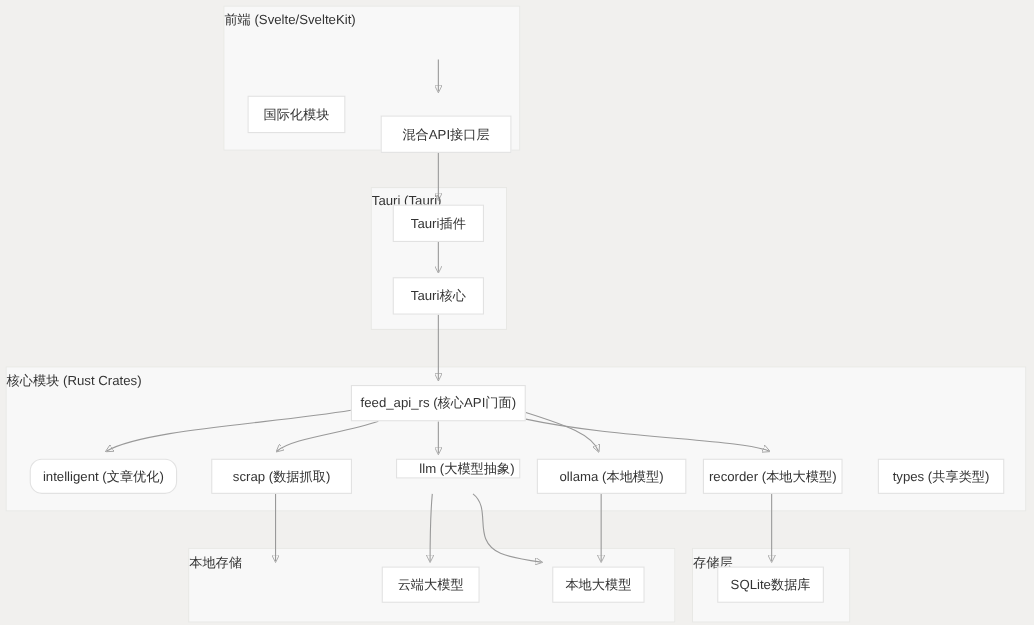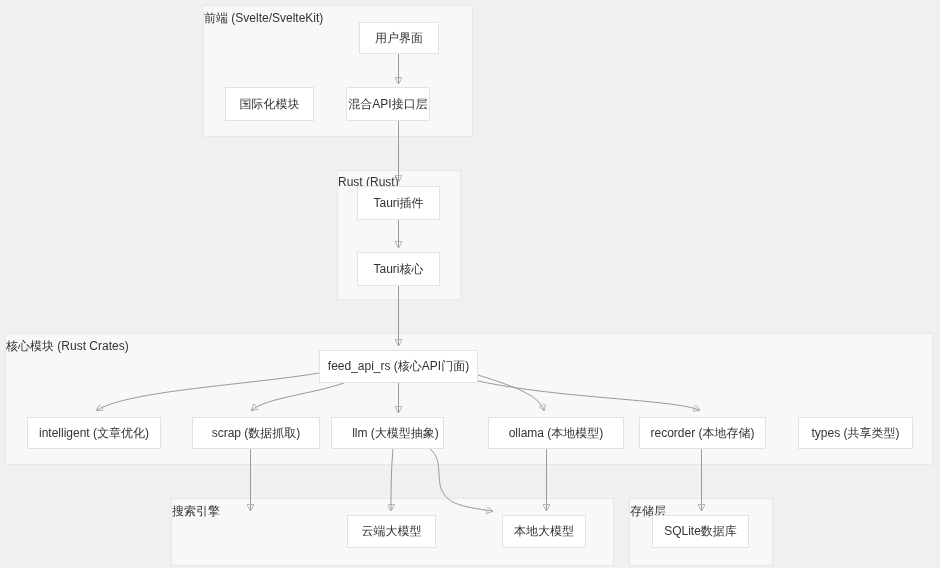--- a/index.html
+++ b/index.html
@@ -19,51 +19,51 @@
         white-space:nowrap;z-index:3;}
   
   .g-frontend{left:203px;top:5px;width:270px;height:132px;}
   .g-tauri{left:337px;top:170px;width:124px;height:130px;}
   .g-core{left:5px;top:333px;width:928px;height:132px;}
   .g-external{left:171px;top:498px;width:443px;height:68px;}
   .g-storage{left:629px;top:498px;width:144px;height:68px;}
   
   .n-ui{left:359px;top:22px;width:80px;height:32px;}
   .n-i18n{left:225px;top:87px;width:89px;height:34px;}
-  .n-api{left:346px;top:87px;width:84px;height:34px;}
+  .n-api{left:346px;top:105px;width:119px;height:34px;}
   .n-tplugin{left:357px;top:186px;width:83px;height:34px;}
   .n-tcore{left:357px;top:252px;width:83px;height:34px;}
   .n-feed{left:319px;top:350px;width:159px;height:33px;}
-  .n-intelligent{left:27px;top:417px;width:134px;height:32px;}
+  .n-intelligent{left:27px;top:417px;width:134px;height:32px;border-radius:11px;}
   .n-scrap{left:192px;top:417px;width:128px;height:32px;}
-  .n-llm{left:331px;top:417px;width:113px;height:32px;padding-left:16px;}
+  .n-llm{left:360px;top:417px;width:113px;height:18px;padding-left:16px;}
   .n-ollama{left:488px;top:417px;width:136px;height:32px;}
   .n-recorder{left:639px;top:417px;width:127px;height:32px;}
   .n-types{left:798px;top:417px;width:115px;height:32px;}
   .n-search{left:189px;top:515px;width:122px;height:33px;}
   .n-cloud{left:347px;top:515px;width:89px;height:33px;}
   .n-local{left:502px;top:515px;width:84px;height:33px;}
   .n-sqlite{left:652px;top:515px;width:97px;height:33px;}
 </style>
 </head>
 <body>
 
 <div class="canvas">
 
   <div class="group g-frontend">
     <span class="group-title">前端 (Svelte/SvelteKit)</span>
   </div>
   <div class="group g-tauri">
-    <span class="group-title">Rust (Rust)</span>
+    <span class="group-title">Tauri (Tauri)</span>
   </div>
   <div class="group g-core">
     <span class="group-title">核心模块 (Rust Crates)</span>
   </div>
   <div class="group g-external">
-    <span class="group-title">搜索引擎</span>
+    <span class="group-title">本地存储</span>
   </div>
   <div class="group g-storage">
     <span class="group-title">存储层</span>
   </div>
 
   <svg class="edges" width="940" height="568">
     <defs>
       <marker id="arrow" viewBox="0 0 10 10" refX="8" refY="5" markerWidth="7" markerHeight="7" orient="auto-start-reverse">
         <path d="M0,0 L10,5 L0,10 z" fill="#808080" stroke="none"></path>
       </marker>
@@ -77,29 +77,28 @@
     <path d="M398.5,383 V412" marker-end="url(#arrow)"></path>
     <path d="M478,375 C516,387 538,395 544,410" marker-end="url(#arrow)"></path>
     <path d="M478,381 C562,399 672,399 699,410" marker-end="url(#arrow)"></path>
     <path d="M250.5,449 V510" marker-end="url(#arrow)"></path>
     <path d="M393,449 C391,470 391,490 391,510" marker-end="url(#arrow)"></path>
     <path d="M430,449 C448,463 428,491 455,503 C464,507 478,509 492,511" marker-end="url(#arrow)"></path>
     <path d="M546.5,449 V510" marker-end="url(#arrow)"></path>
     <path d="M701.5,449 V510" marker-end="url(#arrow)"></path>
   </svg>
 
-  <div class="node n-ui">用户界面</div>
   <div class="node n-i18n">国际化模块</div>
   <div class="node n-api">混合API接口层</div>
   <div class="node n-tplugin">Tauri插件</div>
   <div class="node n-tcore">Tauri核心</div>
   <div class="node n-feed">feed_api_rs (核心API门面)</div>
   <div class="node n-intelligent">intelligent (文章优化)</div>
   <div class="node n-scrap">scrap (数据抓取)</div>
   <div class="node n-llm">llm (大模型抽象)</div>
   <div class="node n-ollama">ollama (本地模型)</div>
-  <div class="node n-recorder">recorder (本地存储)</div>
+  <div class="node n-recorder">recorder (本地大模型)</div>
   <div class="node n-types">types (共享类型)</div>
   <div class="node n-cloud">云端大模型</div>
   <div class="node n-local">本地大模型</div>
   <div class="node n-sqlite">SQLite数据库</div>
 
 </div>
 
 </body></html>

